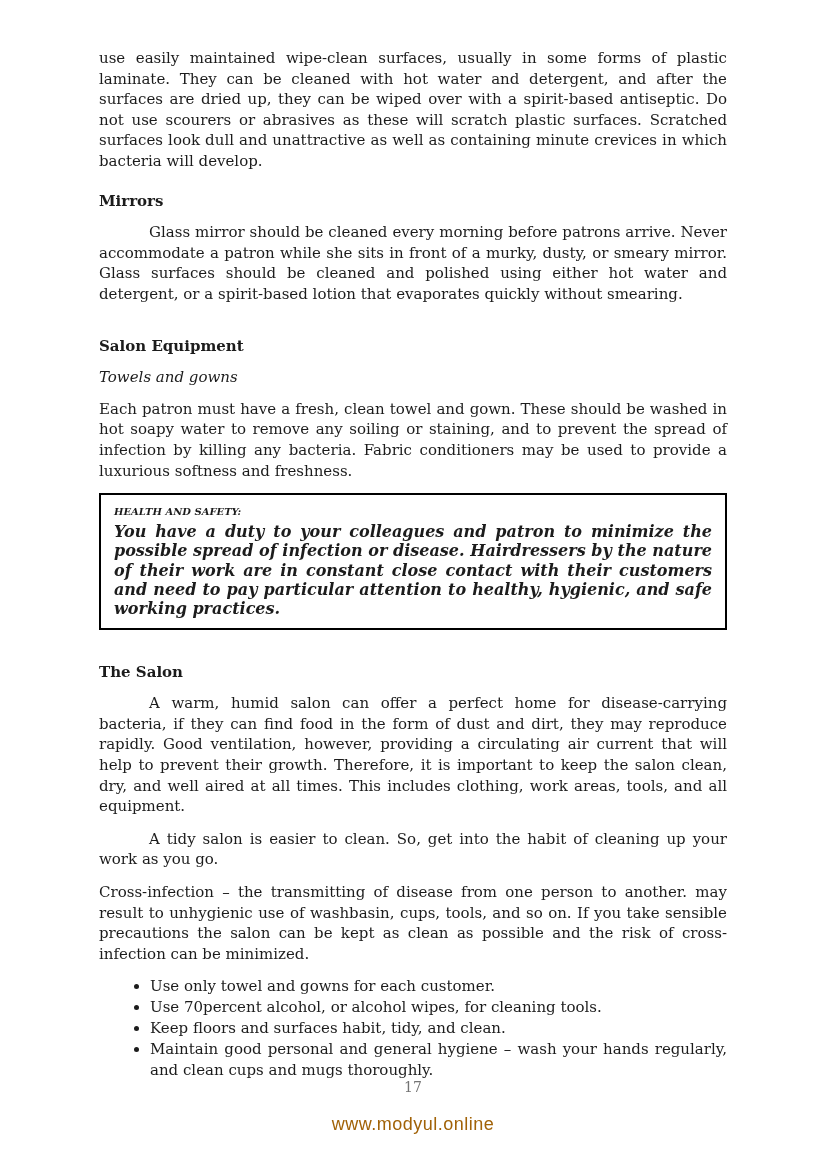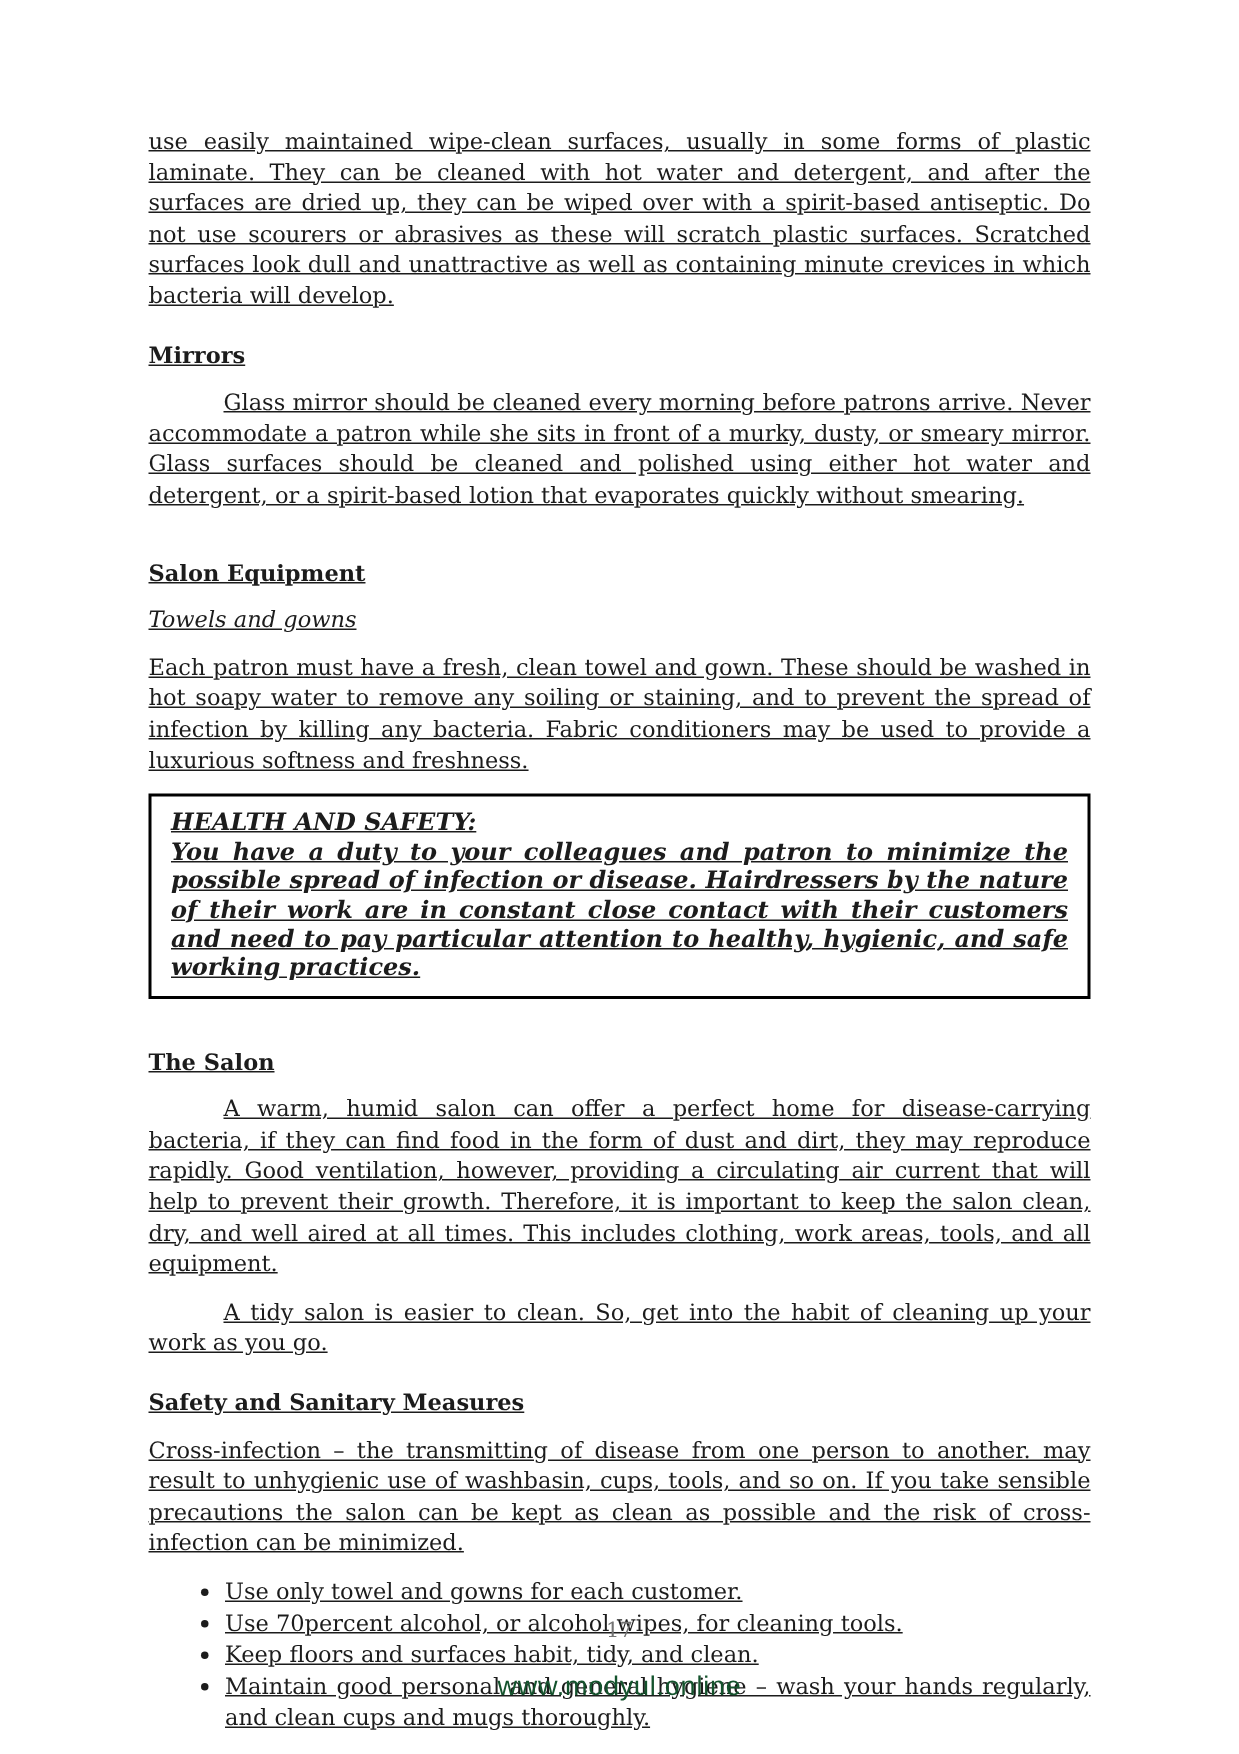--- a/index.html
+++ b/index.html
@@ -5,21 +5,21 @@
   html, body { margin: 0; padding: 0; }
   body {
     width: 826px; height: 1169px;
     background: #ffffff;
     font-family: "DejaVu Serif", "Liberation Serif", serif;
     color: #1c1c1c;
     position: relative;
     overflow: hidden;
   }
   .page { width: 826px; height: 1169px; position: relative; }
-  .doc { padding: 84px 99px 0 99px; text-decoration: underline; }
+  .doc { padding: 48px 99px 0 99px; }
   .para {
     font-size: 15px;
     line-height: 20.6px;
     text-align: justify;
     margin: 0 0 12px 0;
   }
   .indent { text-indent: 50px; }
   .heading {
     font-size: 15px;
     font-weight: bold;
@@ -33,21 +33,21 @@
     font-style: italic;
     line-height: 20.6px;
     margin: 4px 0 11px 0;
   }
   .hs-box {
     border: 2px solid #000000;
     margin: 5px 0 0 0;
     padding: 6px 13px 9px 13px;
   }
   .hs-title {
-    font-size: 16px;
+    font-size: 10px;
     font-weight: bold;
     font-style: italic;
     line-height: 21px;
     margin: 0;
   }
   .hs-body {
     font-size: 16px;
     font-weight: bold;
     font-style: italic;
     line-height: 19.3px;
@@ -73,21 +73,21 @@
     font-size: 14px;
     color: #737373;
   }
   .watermark {
     position: absolute;
     left: 0; right: 0;
     top: 1114px;
     text-align: center;
     font-family: "Liberation Sans", "DejaVu Sans", sans-serif;
     font-size: 18px;
-    color: #14532d;
+    color: #a16207;
     letter-spacing: 0.5px;
   }
 </style>
 </head>
 <body>
 
 <div class="page">
   <main class="doc">
 
     <p class="para">use easily maintained wipe-clean surfaces, usually in some forms of plastic laminate. They can be cleaned with hot water and detergent, and after the surfaces are dried up, they can be wiped over with a spirit-based antiseptic. Do not use scourers or abrasives as these will scratch plastic surfaces. Scratched surfaces look dull and unattractive as well as containing minute crevices in which bacteria will develop.</p>
@@ -101,21 +101,20 @@
 
     <div class="hs-box">
       <p class="hs-title">HEALTH AND SAFETY:</p>
       <p class="hs-body">You have a duty to your colleagues and patron to minimize the possible spread of infection or disease. Hairdressers by the nature of their work are in constant close contact with their customers and need to pay particular attention to healthy, hygienic, and safe working practices.</p>
     </div>
 
     <h3 class="heading gap-xl">The Salon</h3>
     <p class="para indent">A warm, humid salon can offer a perfect home for disease-carrying bacteria, if they can find food in the form of dust and dirt, they may reproduce rapidly. Good ventilation, however, providing a circulating air current that will help to prevent their growth. Therefore, it is important to keep the salon clean, dry, and well aired at all times. This includes clothing, work areas, tools, and all equipment.</p>
     <p class="para indent">A tidy salon is easier to clean. So, get into the habit of cleaning up your work as you go.</p>
 
-    <h3 class="heading">Safety and Sanitary Measures</h3>
     <p class="para">Cross-infection – the transmitting of disease from one person to another. may result to unhygienic use of washbasin, cups, tools, and so on. If you take sensible precautions the salon can be kept as clean as possible and the risk of cross-infection can be minimized.</p>
 
     <ul class="bullets">
       <li>Use only towel and gowns for each customer.</li>
       <li>Use 70percent alcohol, or alcohol wipes, for cleaning tools.</li>
       <li>Keep floors and surfaces habit, tidy, and clean.</li>
       <li>Maintain good personal and general hygiene – wash your hands regularly, and clean cups and mugs thoroughly.</li>
     </ul>
 
   </main>

